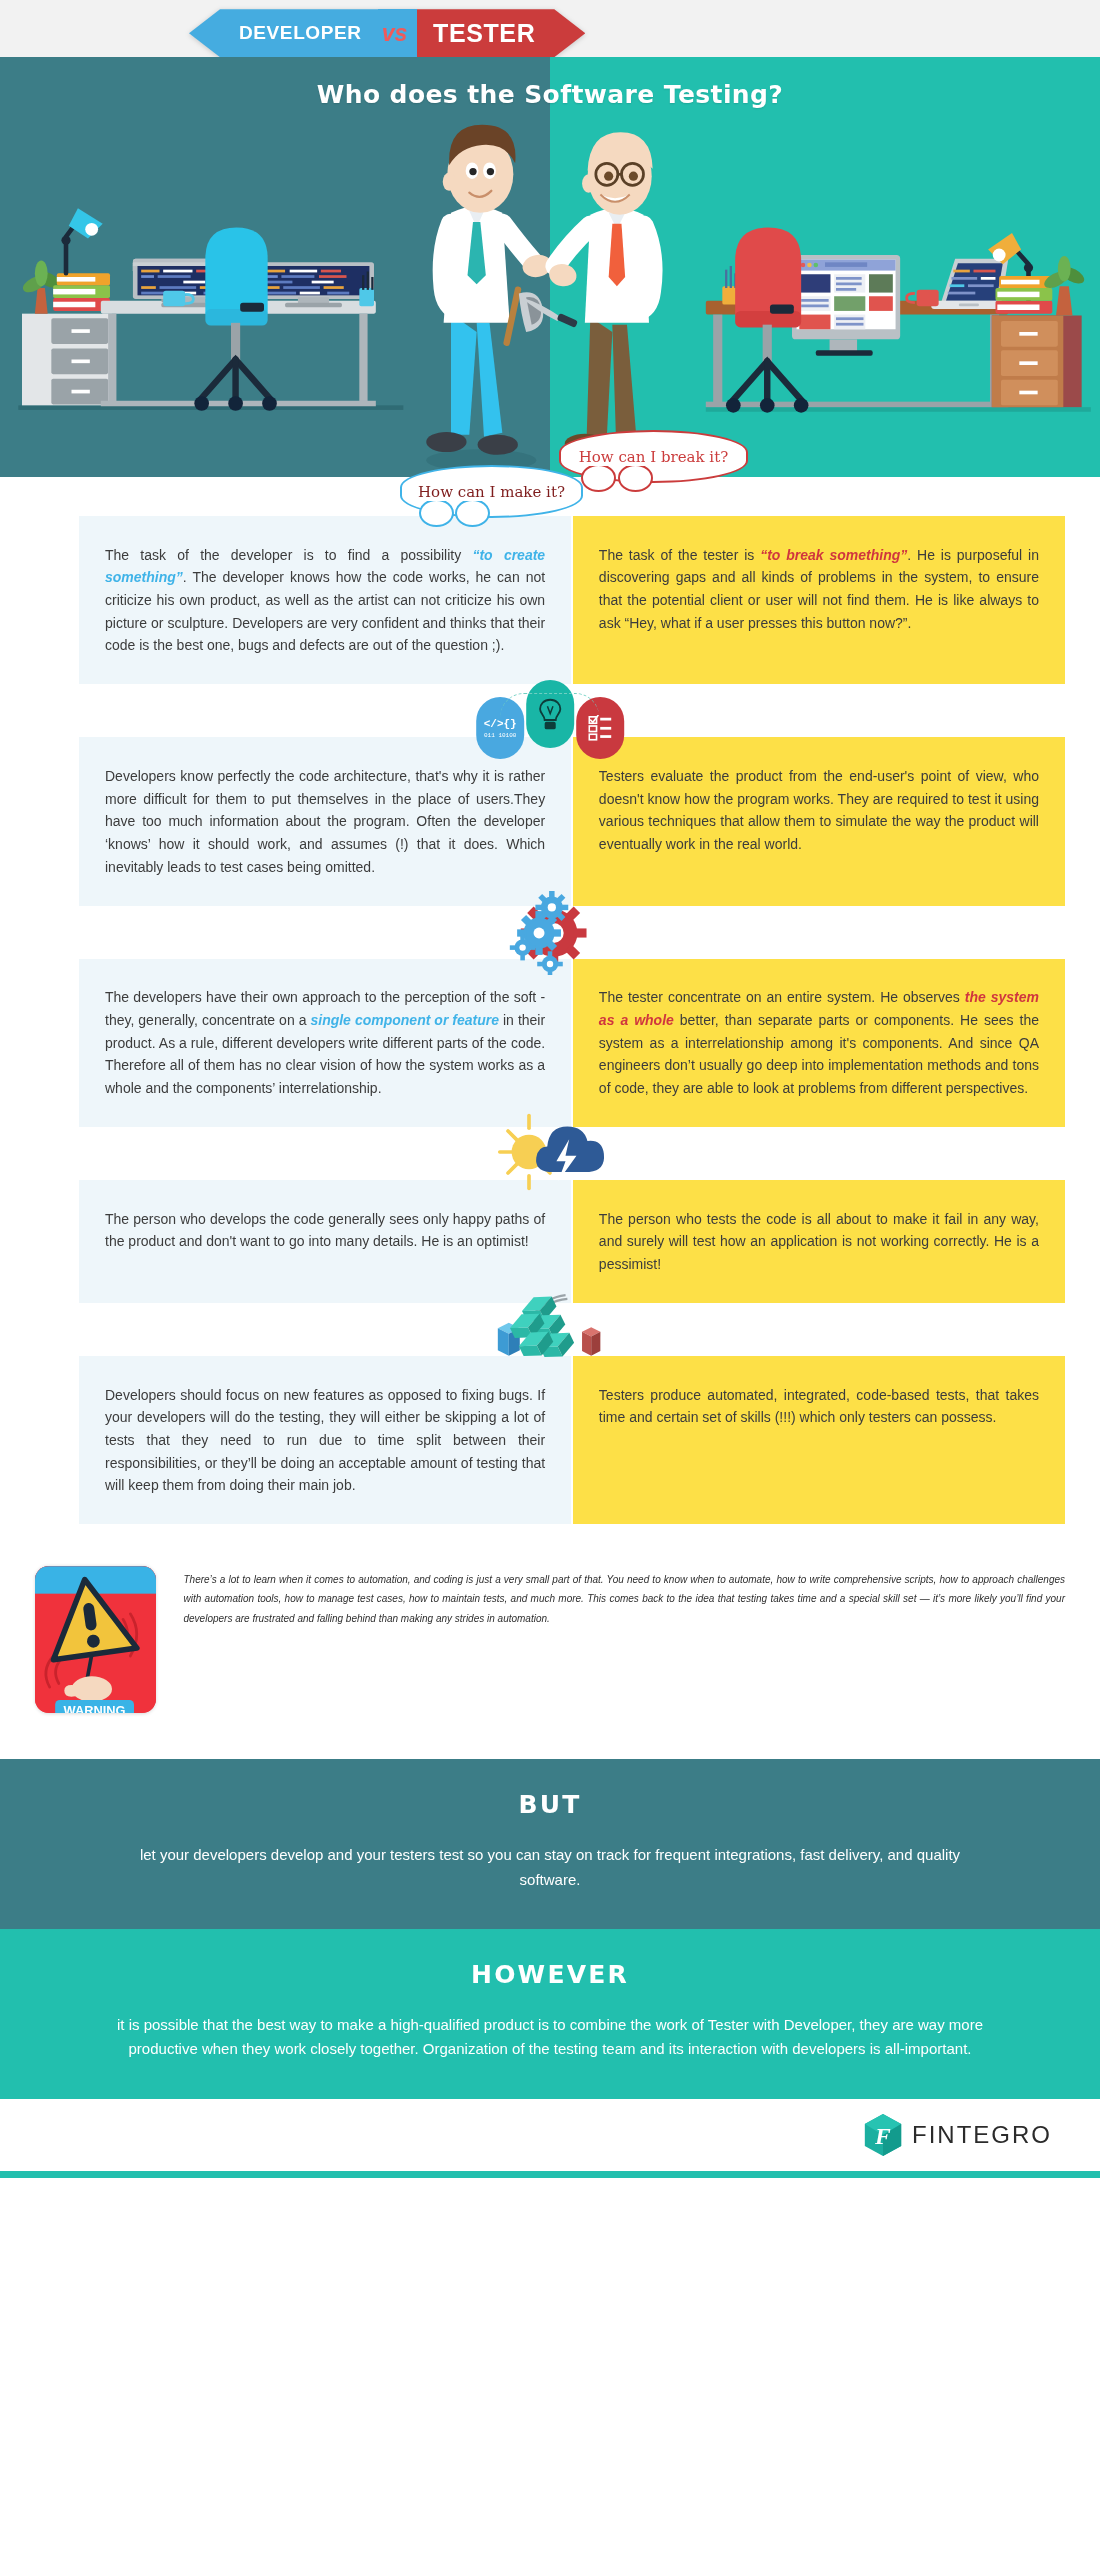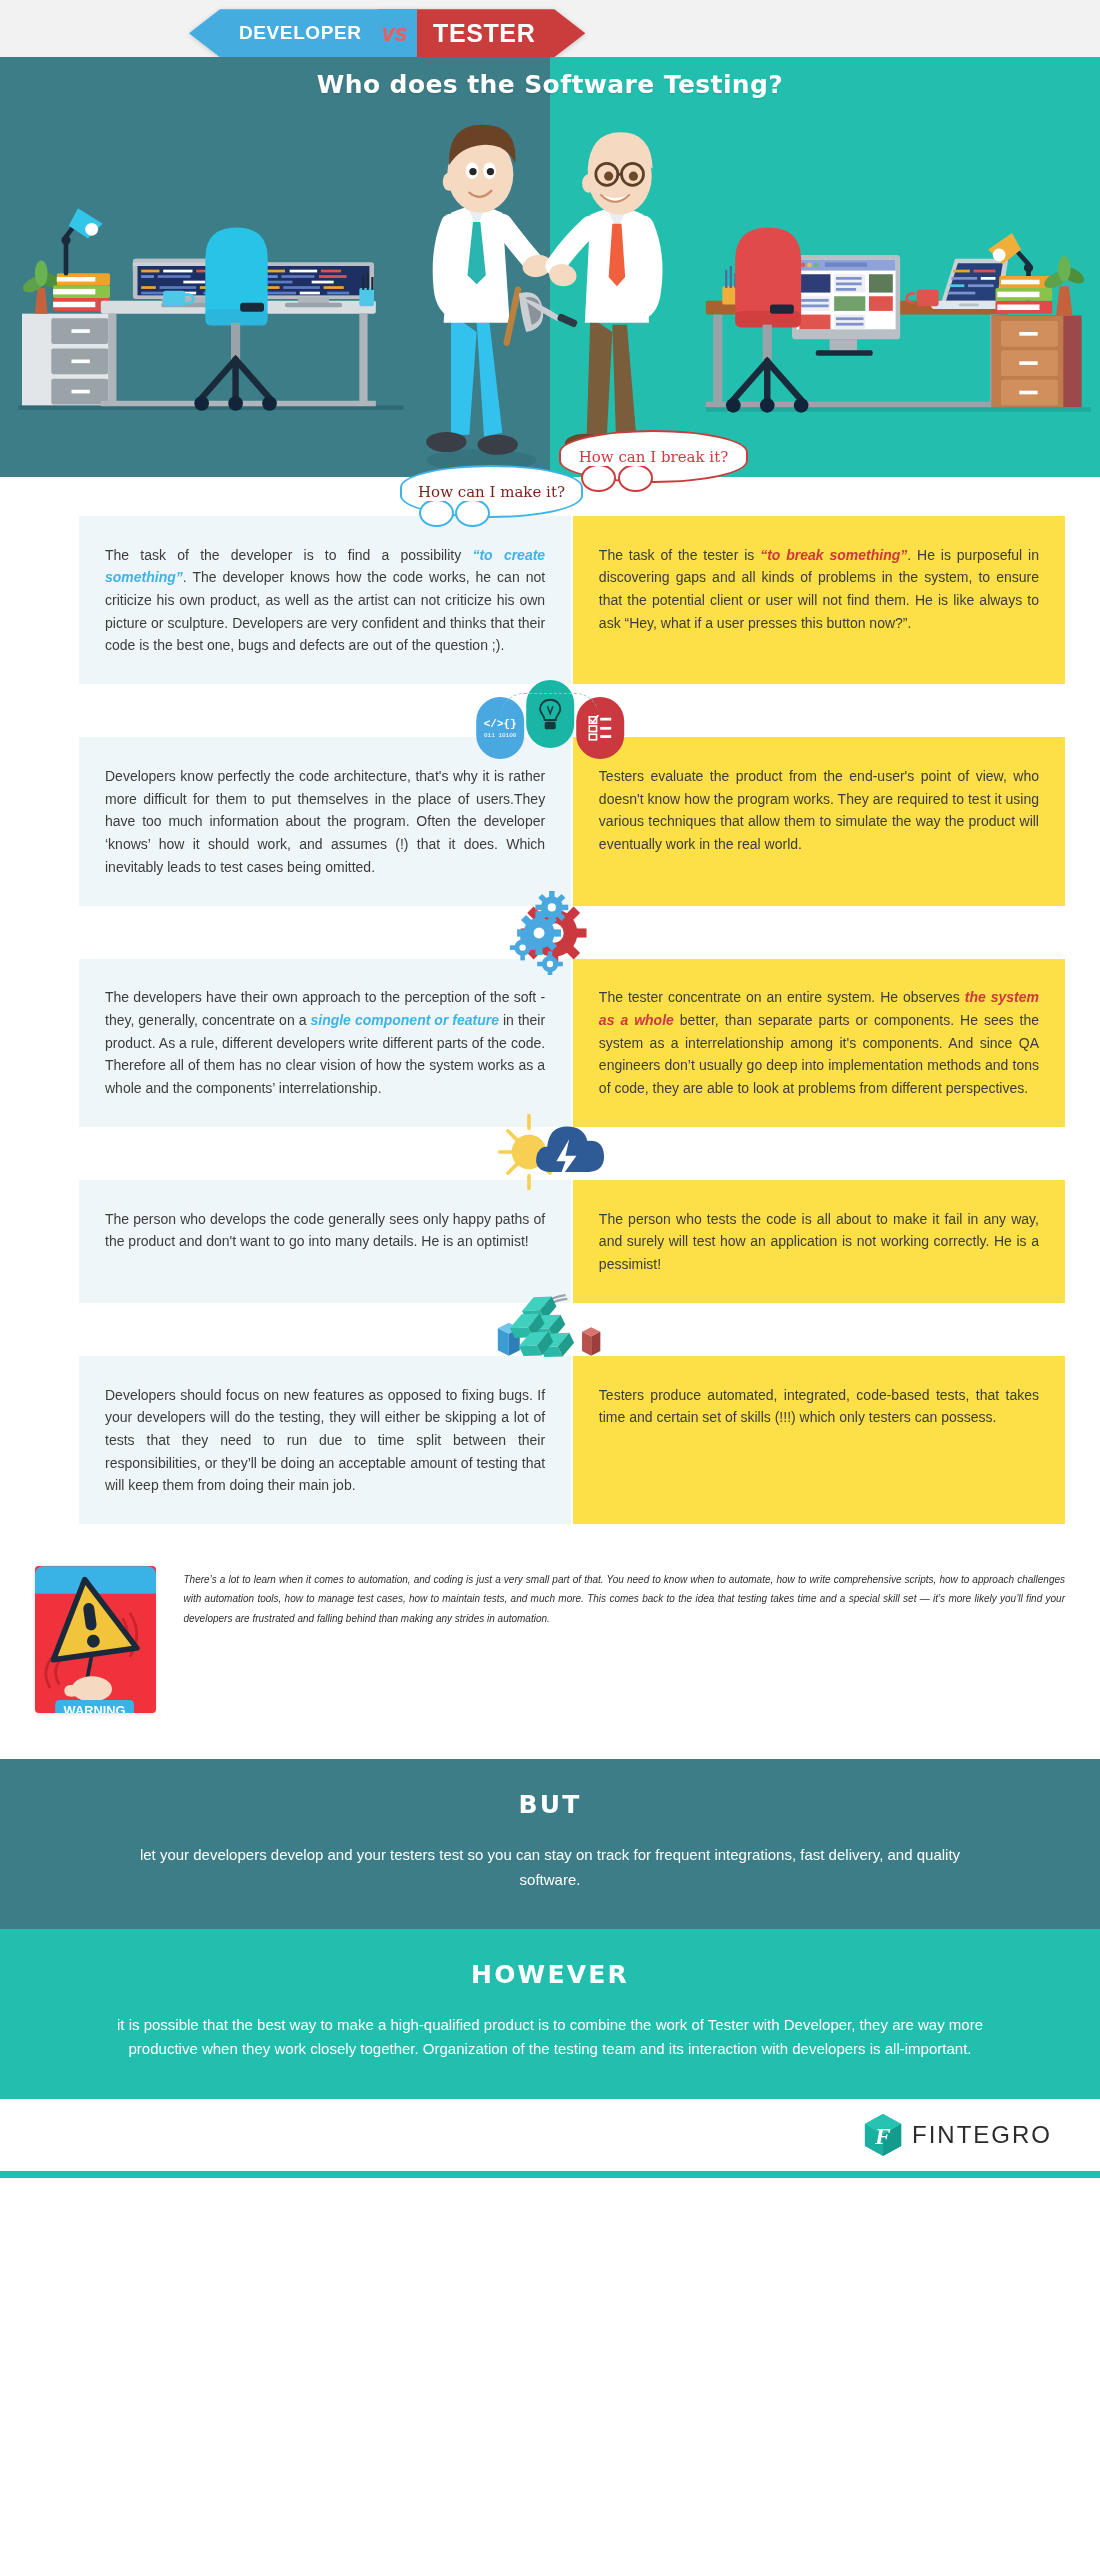--- a/index.html
+++ b/index.html
@@ -65,21 +65,21 @@
   
   .hero {
     position: relative;
     height: 420px;
     display: flex;
   }
   .hero-left { width: 550px; background: #3C7D87; position: relative; }
   .hero-right { width: 550px; background: #22BFAE; position: relative; }
   .hero-title {
     position: absolute;
-    top: 13px;
+    top: 23px;
     left: 0;
     width: 1100px;
     text-align: center;
     color: #ffffff;
     font-size: 25px;
     font-family: "DejaVu Sans", sans-serif;
     font-weight: bold;
     letter-spacing: 0.4px;
     z-index: 12;
     text-shadow: 0 0.9px 1.8px rgba(0,0,0,0.12);
@@ -183,21 +183,21 @@
 
   
   .warning-block {
     display: flex;
     align-items: flex-start;
     padding: 42px 35px 46px 35px;
     gap: 27.5px;
   }
   .warning-card {
     width: 121px; height: 147px;
-    border-radius: 4px;
+    border-radius: 14px;
     background: #F0323C;
     position: relative;
     flex: none;
     overflow: hidden;
     box-shadow: 0 0.9px 3.7px rgba(0,0,0,0.15);
   }
   .warning-text {
     flex: 1;
     font-size: 10px;
     line-height: 1.92;

